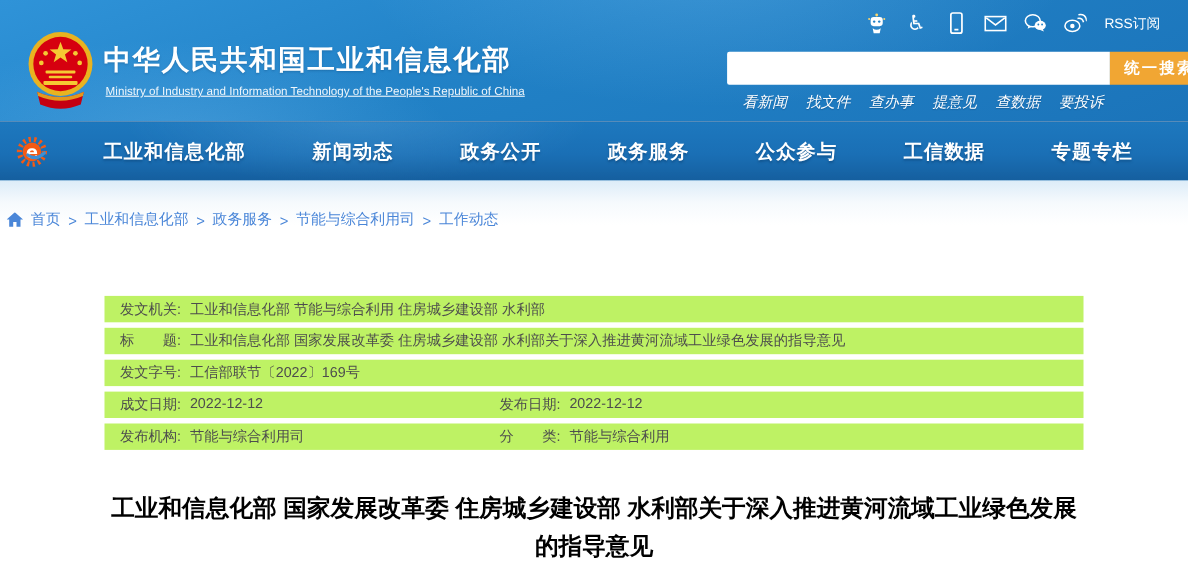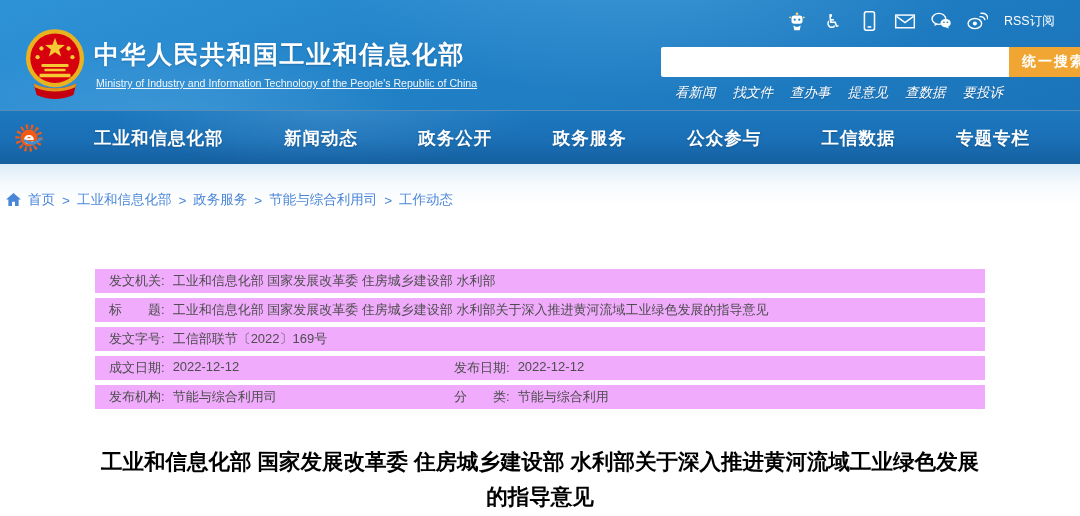--- a/index.html
+++ b/index.html
@@ -55,21 +55,21 @@
   .crumb-zone { width:1080px; height:58px;
                 background:linear-gradient(180deg,#dcecf8 0%, #f6fafd 35%, #ffffff 70%); }
   .breadcrumb { display:flex; align-items:center; gap:7px; padding:27px 0 0 6px;
                 font-size:13.5px; color:#4a86d8; }
   .breadcrumb .home-icon { width:15px; height:14px; display:inline-flex; }
   .crumb-link { color:#4a86d8; cursor:pointer; white-space:nowrap; }
   .crumb-sep { color:#4a86d8; }
 
   
   .meta-table { width:890px; margin:47px auto 0 95px; }
-  .meta-row { display:flex; align-items:center; background:#f0abfc; height:24px;
+  .meta-row { display:flex; align-items:center; background:#bef264; height:24px;
               margin-bottom:5px; padding:0 14px; font-size:13px; color:#4d4d4d; }
   .meta-label { white-space:pre; flex:0 0 auto; }
   .meta-value { margin-left:8px; white-space:nowrap; }
   .meta-col1 { flex:0 0 345px; display:flex; }
   .meta-col2 { display:flex; }
 
   
   .article-title { width:884px; margin:36px auto 0 auto; text-align:center;
                    font-size:21.5px; font-weight:bold; color:#000; line-height:1.62;
                    font-family:"Liberation Sans","DejaVu Sans",sans-serif; }
@@ -193,21 +193,21 @@
     <span class="crumb-sep">&gt;</span>
     <span class="crumb-link">节能与综合利用司</span>
     <span class="crumb-sep">&gt;</span>
     <span class="crumb-link">工作动态</span>
   </div>
 </div>
 
 <div class="meta-table">
   <div class="meta-row">
     <span class="meta-label">发文机关:</span>
-    <span class="meta-value">工业和信息化部 国家发展改革委 住房城乡建设部 水利部</span>
+    <span class="meta-value">工业和信息化部 节能与综合利用 住房城乡建设部 水利部</span>
   </div>
   <div class="meta-row">
     <span class="meta-label">标　　题:</span>
     <span class="meta-value">工业和信息化部 国家发展改革委 住房城乡建设部 水利部关于深入推进黄河流域工业绿色发展的指导意见</span>
   </div>
   <div class="meta-row">
     <span class="meta-label">发文字号:</span>
     <span class="meta-value">工信部联节〔2022〕169号</span>
   </div>
   <div class="meta-row">

